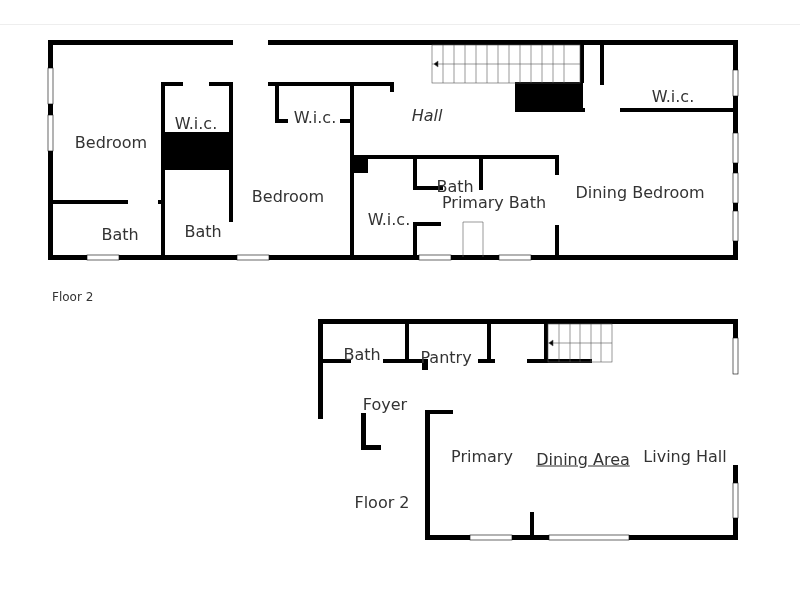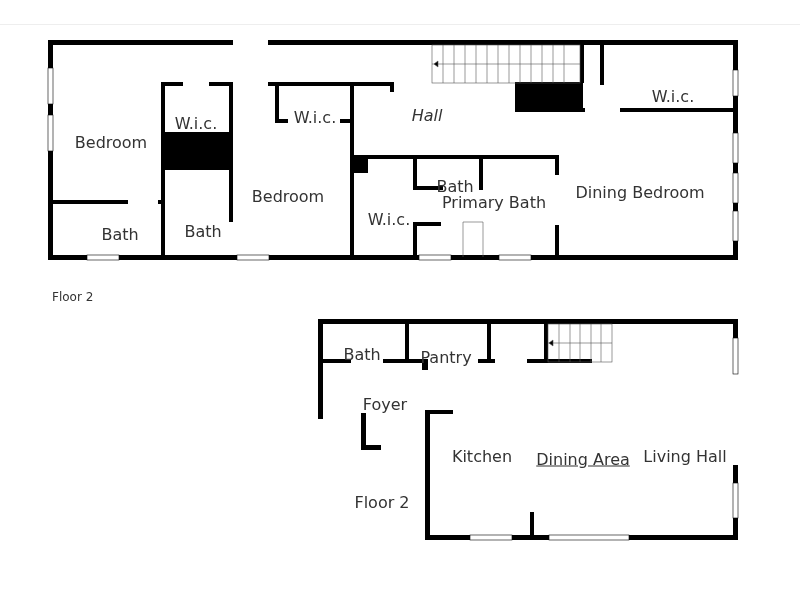--- a/index.html
+++ b/index.html
@@ -137,15 +137,15 @@
 <div class="lbl" style="left:640px;top:176px;">Dining Bedroom</div>
 <div class="lbl" style="left:203px;top:215px;">Bath</div>
 <div class="lbl" style="left:455px;top:170px;">Bath</div>
 <div class="lbl" style="left:389px;top:203px;">W.i.c.</div>
 <div class="lbl" style="left:494px;top:186px;text-align:right;">Primary Bath</div>
 
 <div class="lbl" style="left:382px;top:486px;">Floor 2</div>
 <div class="lbl" style="left:362px;top:338px;">Bath</div>
 <div class="lbl" style="left:446px;top:341px;text-align:center;">Pantry</div>
 <div class="lbl" style="left:385px;top:388px;">Foyer</div>
-<div class="lbl" style="left:482px;top:440px;">Kitchen</div>
+<div class="lbl" style="left:482px;top:440px;">Primary</div>
 <div class="lbl" style="left:583px;top:443px;text-decoration:underline;">Dining Area</div>
 <div class="lbl" style="left:685px;top:440px;">Living Hall</div>
 
 </body></html>

